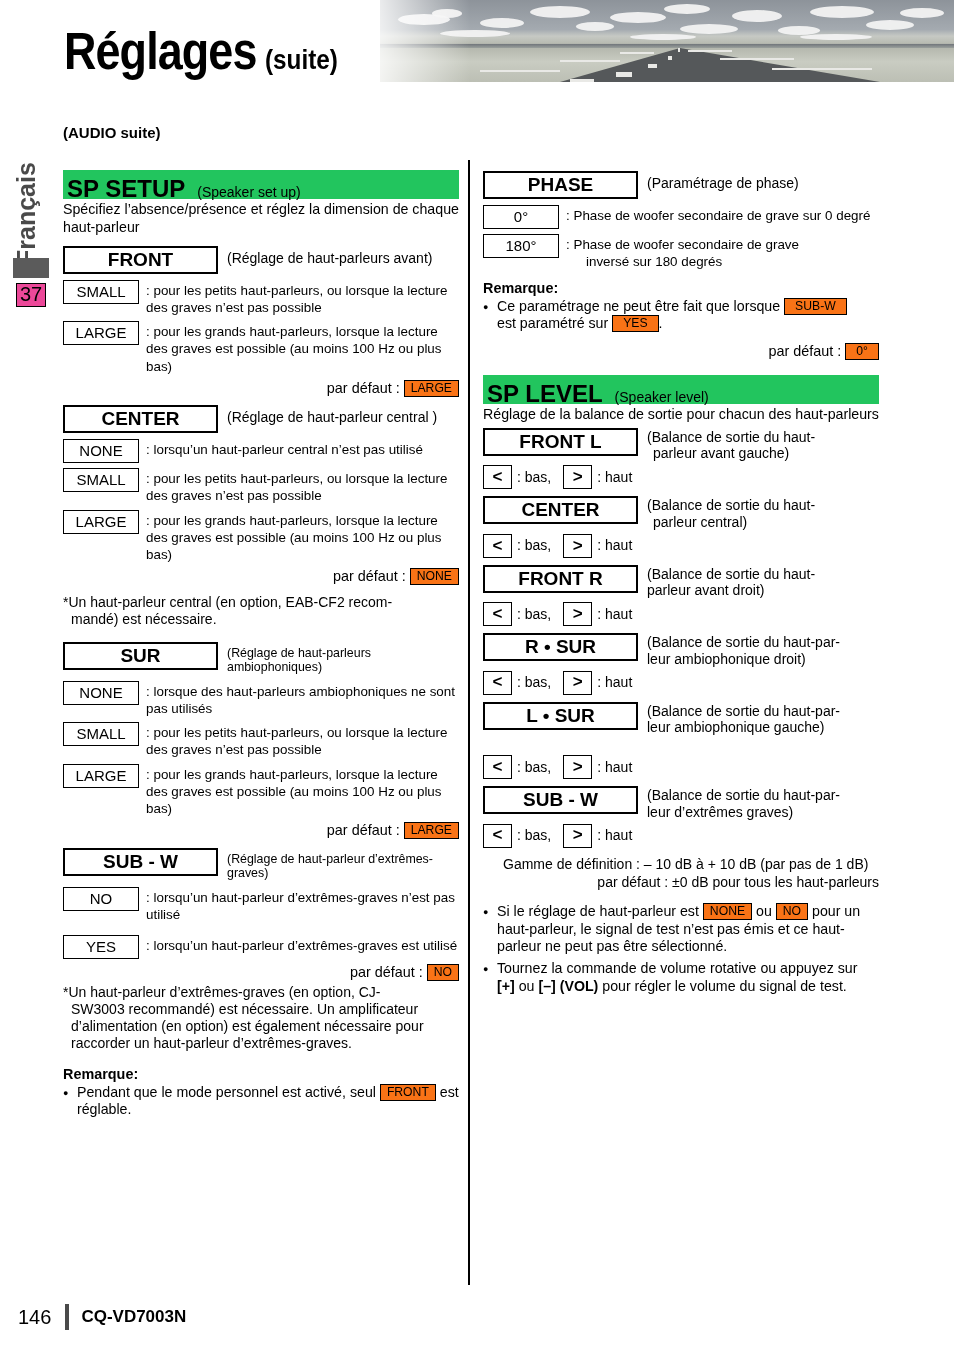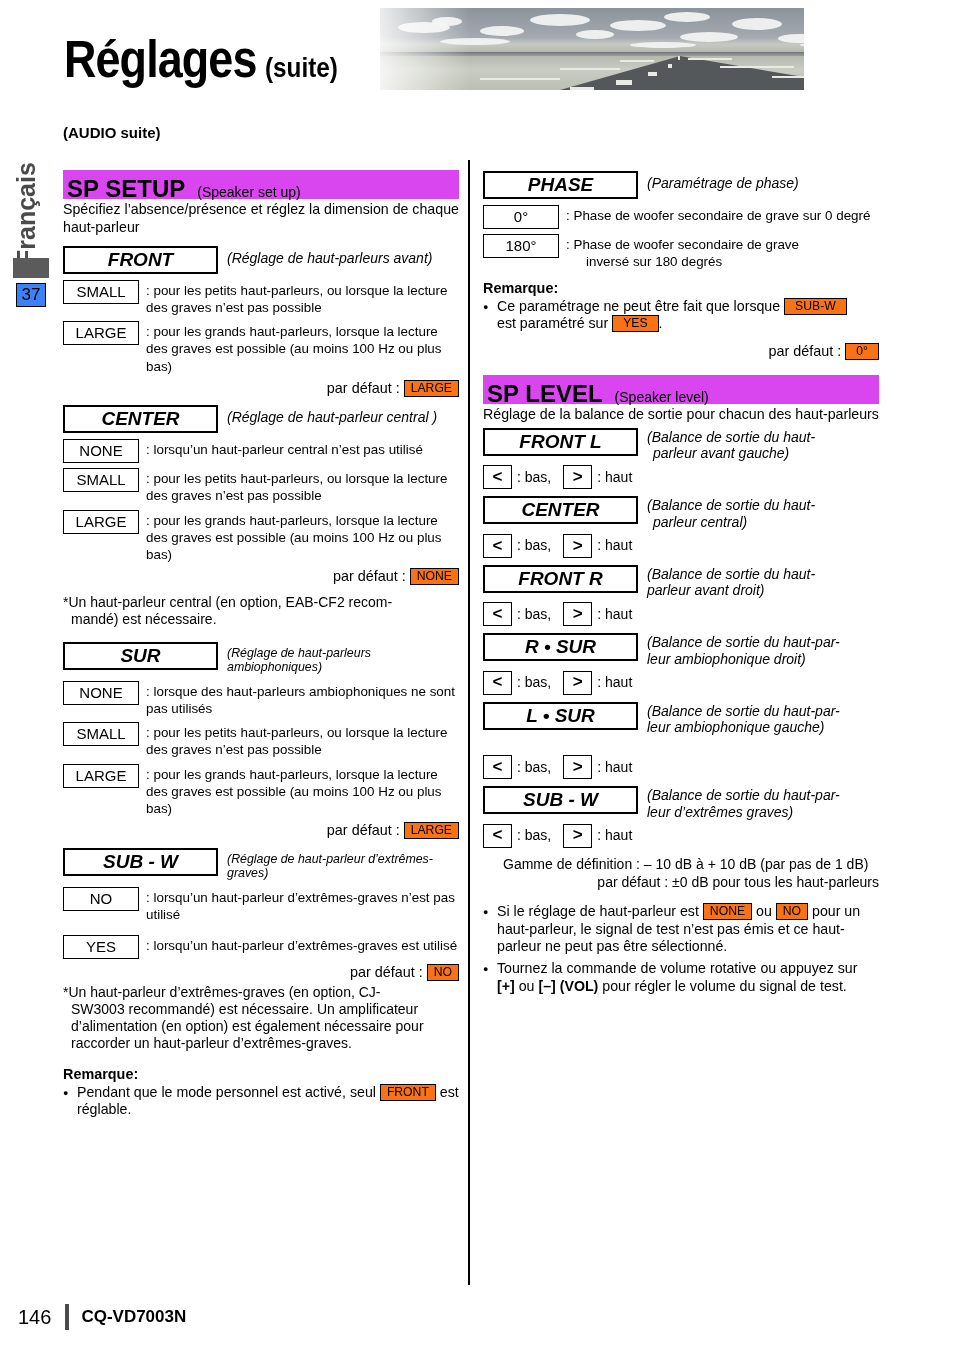--- a/index.html
+++ b/index.html
@@ -10,22 +10,22 @@
   body {
     width: 954px; height: 1348px;
     position: relative;
     font-family: "Liberation Sans", sans-serif;
     color: #000;
     overflow: hidden;
   }
 
   
   .banner {
-    position: absolute; top: 8px; left: 0;
-    width: 804px; height: 98px;
+    position: absolute; top: 0; left: 0;
+    width: 954px; height: 98px;
     overflow: hidden;
   }
   .banner-photo {
     position: absolute; top: 0; left: 380px;
     width: 574px; height: 82px;
     background:
       
       radial-gradient(ellipse 3px 2px at 300px 48px, #fff 0%, rgba(255,255,255,0) 70%),
       linear-gradient(to bottom, rgba(0,0,0,0) 0%, rgba(0,0,0,0) 58%, rgba(0,0,0,0.0) 100%),
       linear-gradient(to bottom, #8d939a 0%, #a4aab0 36%, #c6c9c4 44%, #b9bcb3 52%, #7e8183 62%, #646769 82%, #55585a 100%);
@@ -110,24 +110,24 @@
     position: absolute;
     left: 13px; top: 258px;
     width: 36px; height: 20px;
     background: #5b5b5b;
   }
   .side-num {
     position: absolute;
     left: 16px; top: 283px;
     width: 30px; height: 24px;
     border: 1.5px solid #000;
-    font-size: 17px;
+    font-size: 20px;
     text-align: center;
     line-height: 21px;
-    background: #3b82f6;
+    background: #ec4899;
   }
 
   
   .col {
     position: absolute;
     top: 124px;
     font-size: 14.2px;
     line-height: 1.22;
   }
   .col-left  { left: 63px;  width: 396px; }
@@ -140,21 +140,21 @@
     background: #000;
   }
 
   
   .kicker {
     font-weight: bold;
     font-size: 15px;
     margin: 0 0 28px 0;
   }
   .secbar {
-    background: #d946ef;
+    background: #22c55e;
     height: 29px;
     display: flex;
     align-items: baseline;
     padding: 0 0 0 4px;
     margin-bottom: 2px;
   }
   .secbar .big {
     font-family: "Liberation Sans Narrow", "Liberation Sans", sans-serif;
     font-weight: bold;
     font-size: 24px;
@@ -180,21 +180,20 @@
     font-family: "Liberation Sans Narrow", "Liberation Sans", sans-serif;
     font-weight: bold;
     font-size: 19px;
     background: #fff;
     flex: 0 0 auto;
   }
   .row {
     display: flex;
     align-items: flex-start;
     margin-bottom: 6px;
-    font-style: italic;
   }
   .row .caption {
     font-size: 14px;
     margin-left: 9px;
     line-height: 1.18;
     padding-top: 4px;
   }
   .row .caption.sm { font-size: 12.4px; }
 
   

